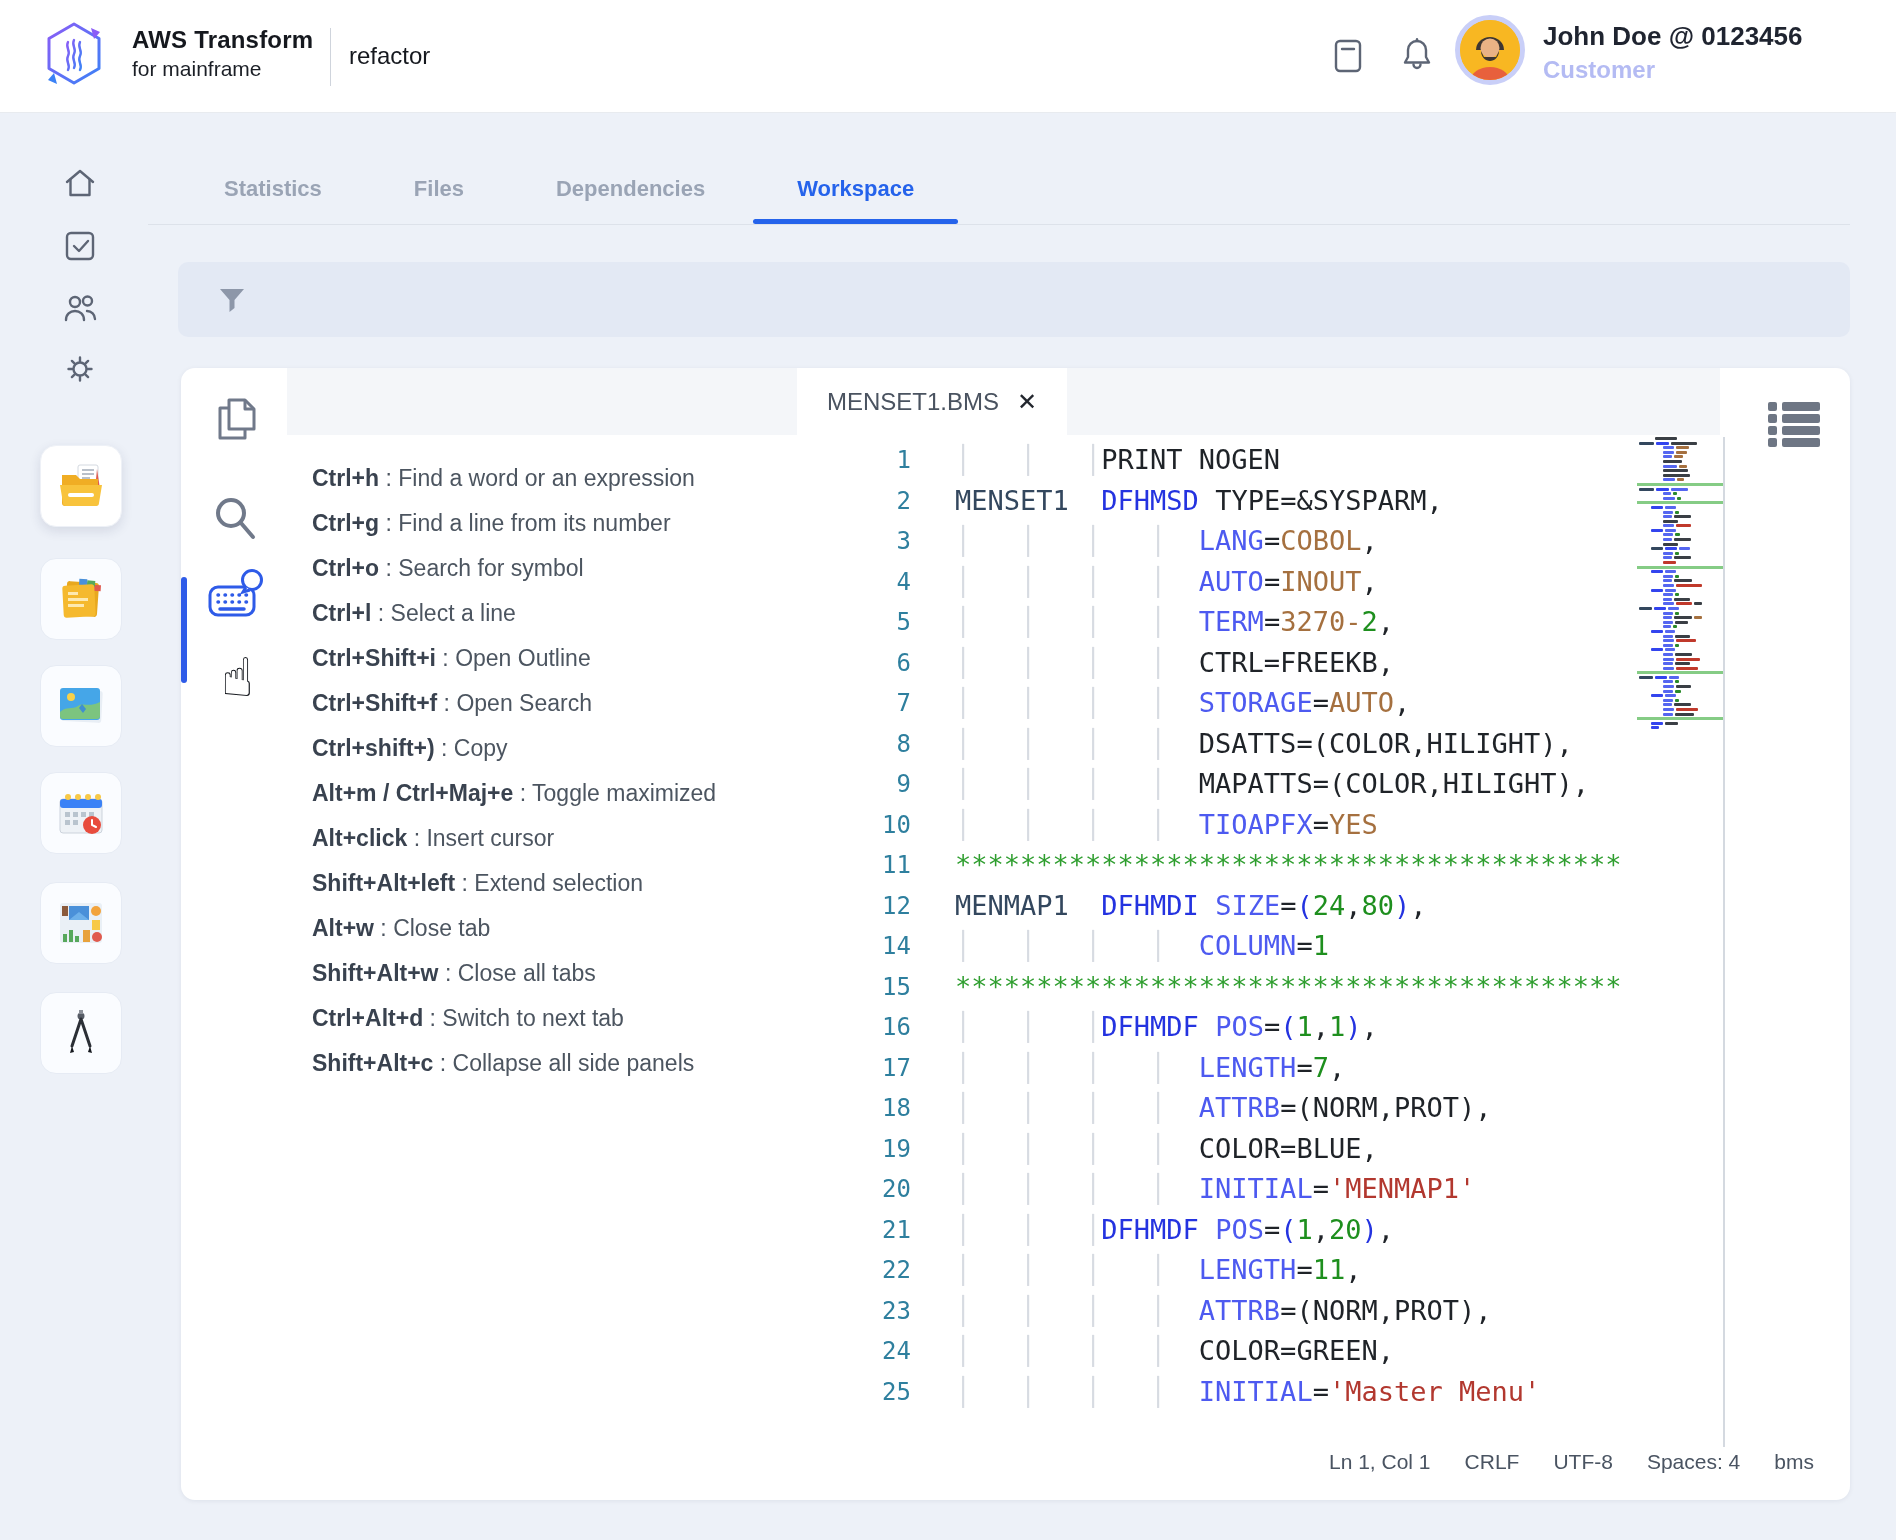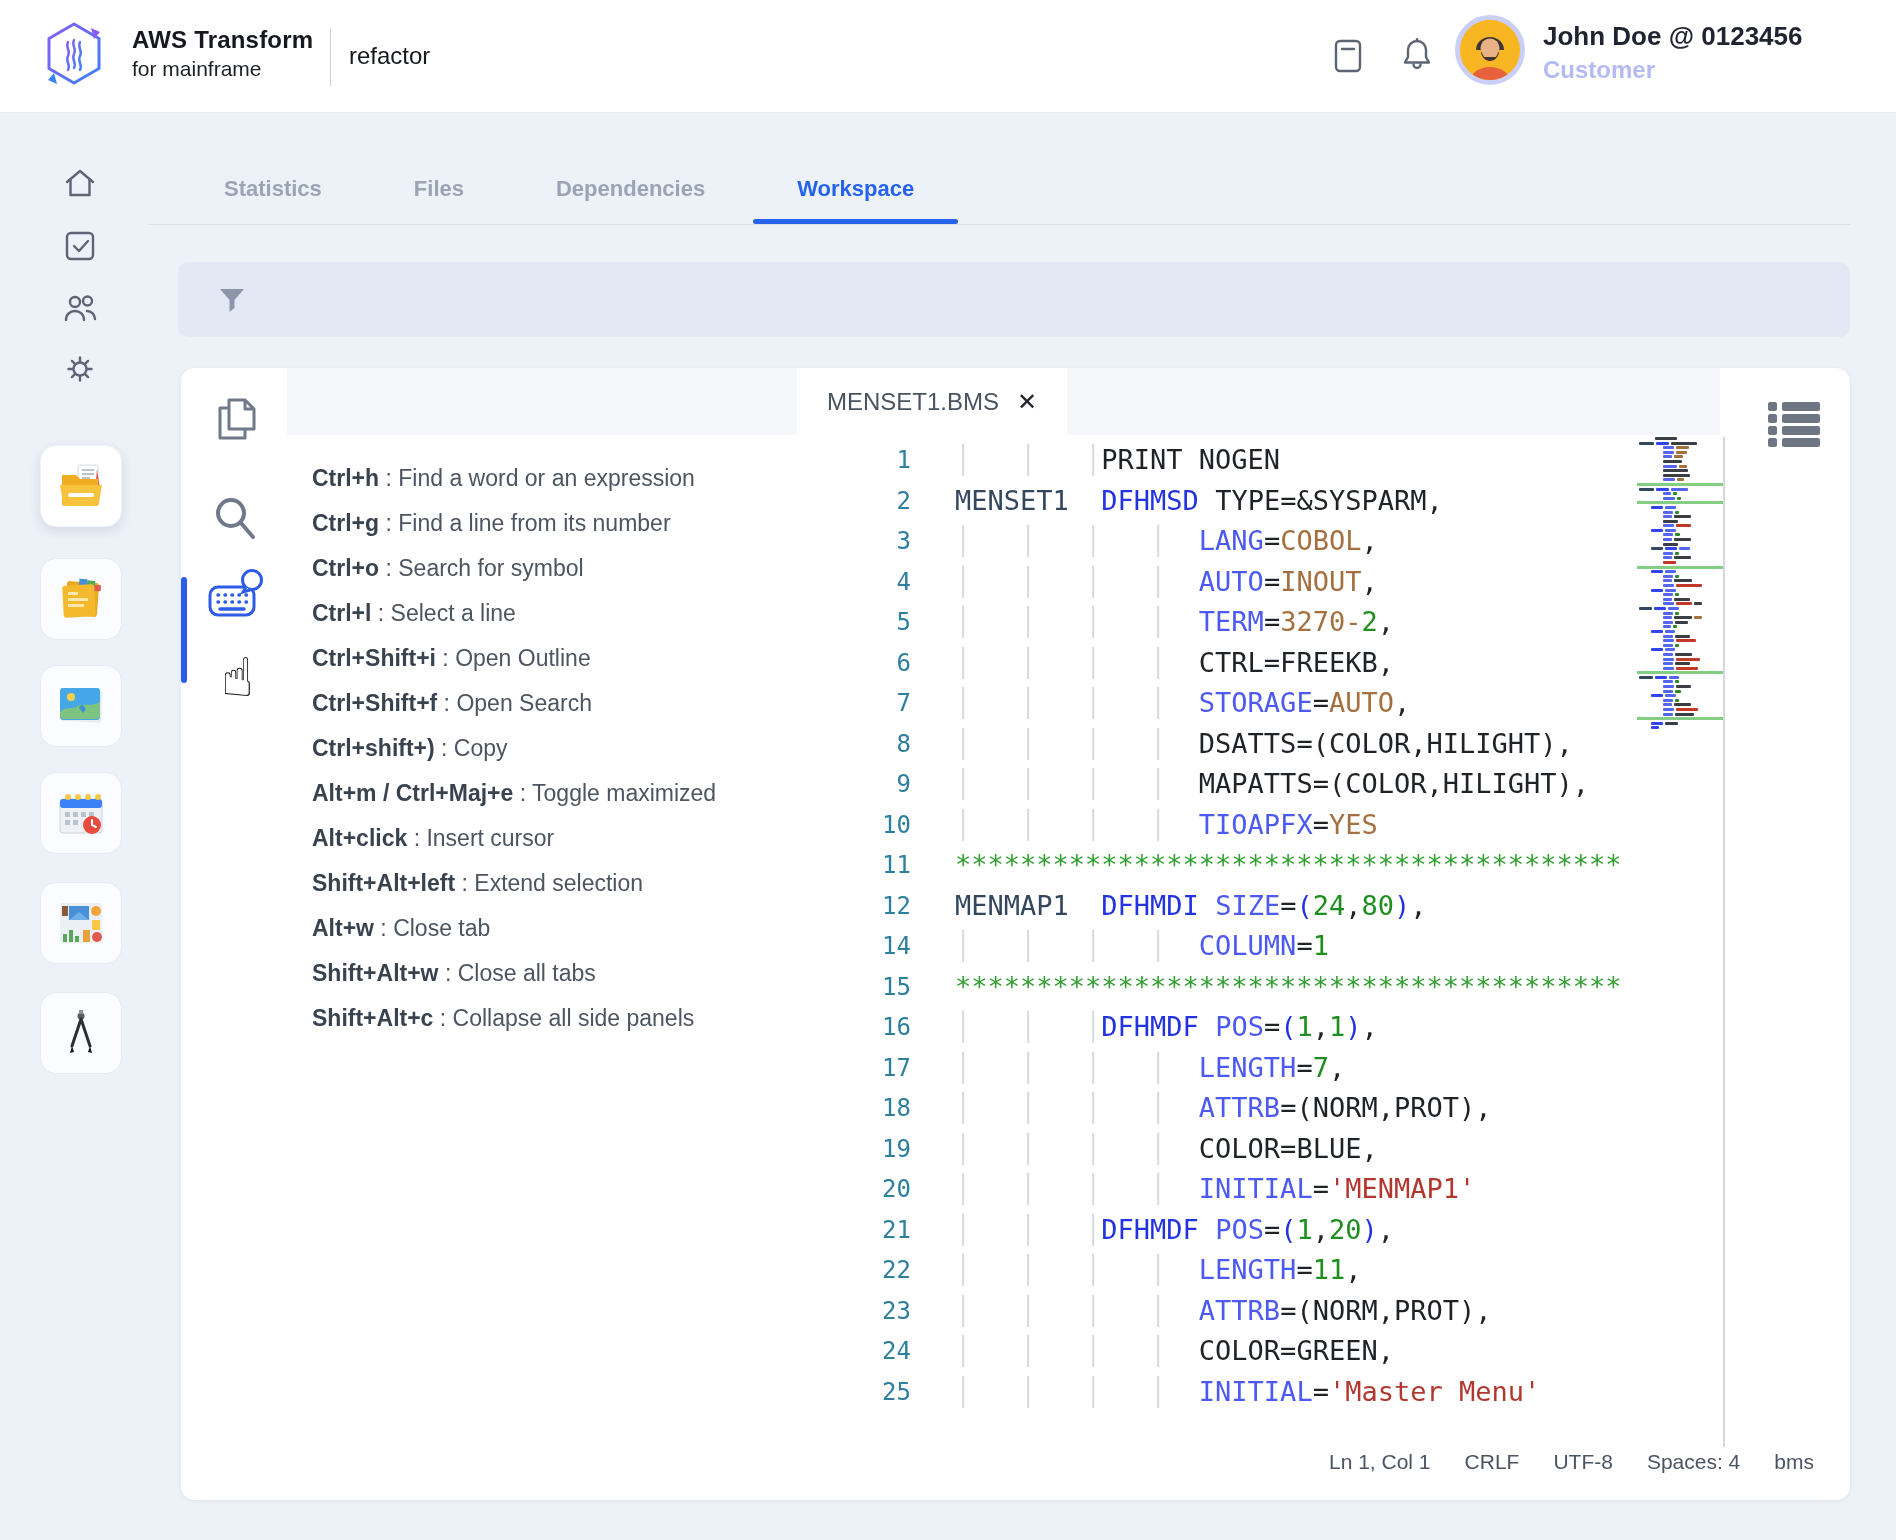--- a/index.html
+++ b/index.html
@@ -328,20 +328,21 @@
       <div class="shortcut"><b>Ctrl+o</b><span> : Search for symbol</span></div>
       <div class="shortcut"><b>Ctrl+l</b><span> : Select a line</span></div>
       <div class="shortcut"><b>Ctrl+Shift+i</b><span> : Open Outline</span></div>
       <div class="shortcut"><b>Ctrl+Shift+f</b><span> : Open Search</span></div>
       <div class="shortcut"><b>Ctrl+shift+)</b><span> : Copy</span></div>
       <div class="shortcut"><b>Alt+m / Ctrl+Maj+e</b><span> : Toggle maximized</span></div>
       <div class="shortcut"><b>Alt+click</b><span> : Insert cursor</span></div>
       <div class="shortcut"><b>Shift+Alt+left</b><span> : Extend selection</span></div>
       <div class="shortcut"><b>Alt+w</b><span> : Close tab</span></div>
       <div class="shortcut"><b>Shift+Alt+w</b><span> : Close all tabs</span></div>
+      <div class="shortcut"><b>Ctrl+Alt+d</b><span> : Switch to next tab</span></div>
       <div class="shortcut"><b>Shift+Alt+c</b><span> : Collapse all side panels</span></div>
     </div>
 
   <div class="code" id="code-lines">
       <div class="cline"><span class="ln">1</span><span class="ct"><span class="cg">│   │   │</span><span class="cp">PRINT NOGEN</span></span></div>
       <div class="cline"><span class="ln">2</span><span class="ct"><span class="cl">MENSET1</span><span class="cp">  </span><span class="ck">DFHMSD</span><span class="cp"> </span><span class="cp">TYPE=&amp;SYSPARM,</span></span></div>
       <div class="cline"><span class="ln">3</span><span class="ct"><span class="cg">│   │   │   │  </span><span class="ca">LANG</span><span class="cp">=</span><span class="cv">COBOL</span><span class="cp">,</span></span></div>
       <div class="cline"><span class="ln">4</span><span class="ct"><span class="cg">│   │   │   │  </span><span class="ca">AUTO</span><span class="cp">=</span><span class="cv">INOUT</span><span class="cp">,</span></span></div>
       <div class="cline"><span class="ln">5</span><span class="ct"><span class="cg">│   │   │   │  </span><span class="ca">TERM</span><span class="cp">=</span><span class="cv">3270-</span><span class="cn">2</span><span class="cp">,</span></span></div>
       <div class="cline"><span class="ln">6</span><span class="ct"><span class="cg">│   │   │   │  </span><span class="cp">CTRL=FREEKB,</span></span></div>

